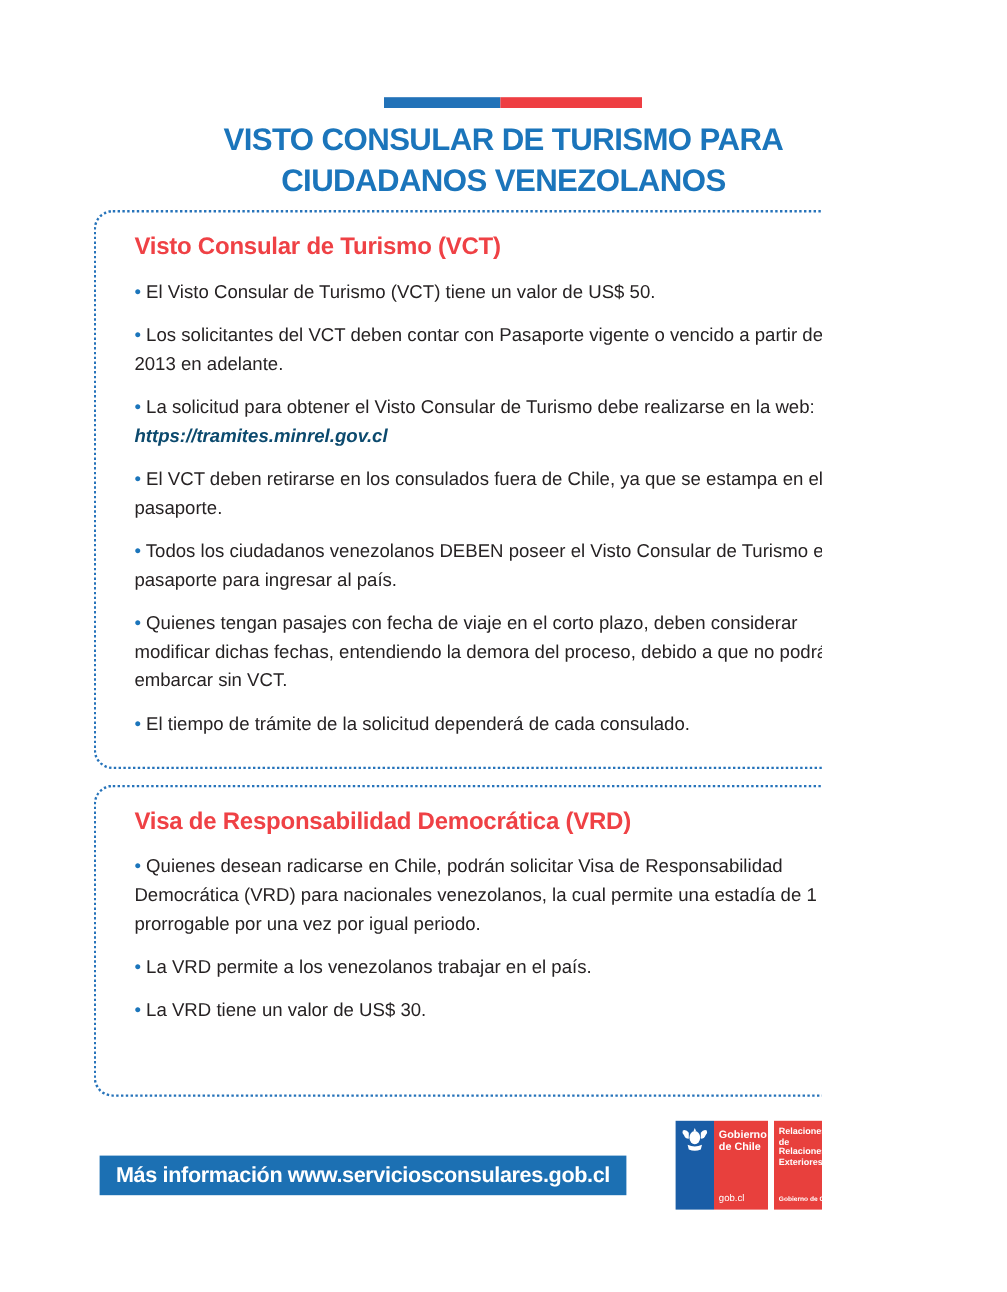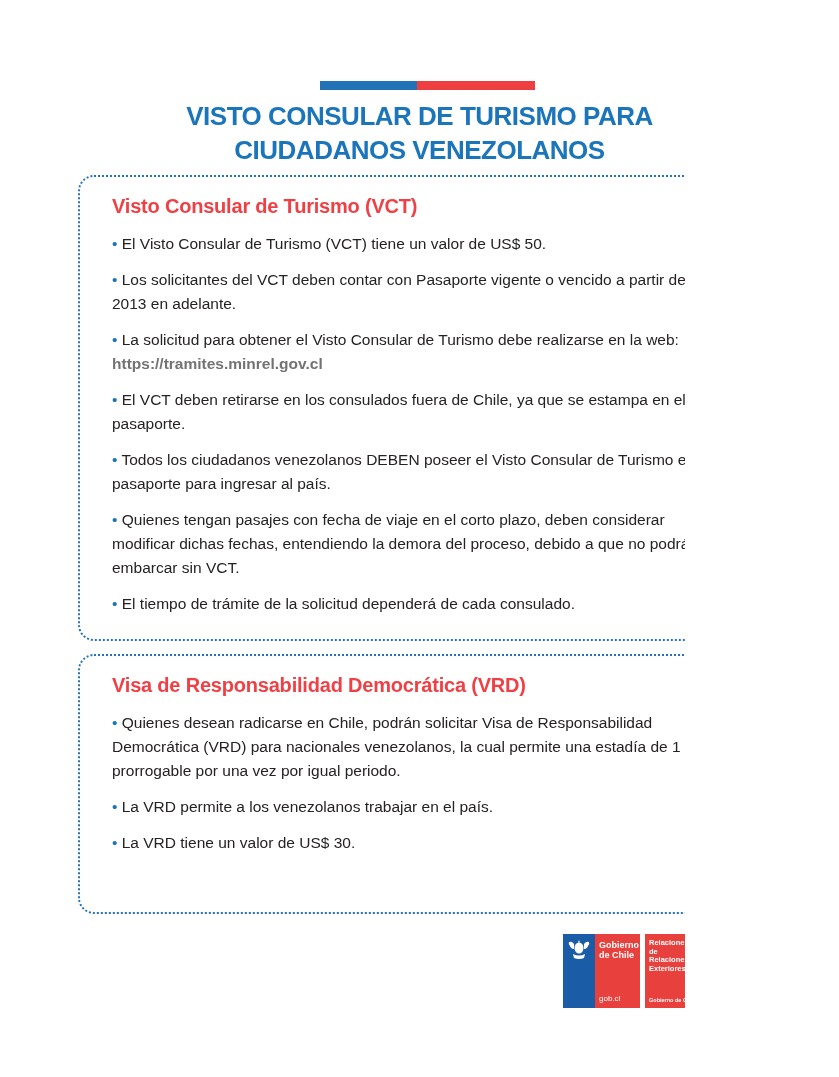--- a/index.html
+++ b/index.html
@@ -25,21 +25,21 @@
   .box1{top:175px;height:466px;}
   .box2{top:654px;height:260px;}
   .box-heading{
     color:#EF4145;font-weight:bold;font-size:20px;line-height:24px;
     margin:0 0 14px 0;letter-spacing:-0.2px;
   }
   .bullet{
     font-size:15.5px;line-height:1.55;color:#262223;margin:0 0 12px 0;
   }
   .dot{color:#1B75BB;}
-  .link{color:#737373;font-weight:bold;text-decoration:none;}
+  .link{color:#0c4a6e;font-weight:bold;text-decoration:none;font-style:italic;}
   
   .banner{
     position:absolute;left:83px;top:963px;width:439px;height:33px;
     background:#1C70B3;display:flex;align-items:center;justify-content:center;
   }
   .banner-text{color:#ffffff;font-weight:bold;font-size:18px;letter-spacing:-0.3px;white-space:nowrap;}
   
   .logo-gob{position:absolute;left:563px;top:934px;width:77px;height:74px;display:flex;}
   .logo-gob-blue{width:32px;height:100%;background:#1A5DA6;display:flex;justify-content:center;padding-top:6px;box-sizing:border-box;}
   .logo-gob-red{width:45px;height:100%;background:#E8403D;position:relative;box-sizing:border-box;padding:6px 0 0 4px;}
@@ -85,20 +85,23 @@
 
   <div class="box box2">
     <h2 class="box-heading">Visa de Responsabilidad Democrática (VRD)</h2>
     <div>
         <p class="bullet"><span class="dot">• </span>Quienes desean radicarse en Chile, podrán solicitar Visa de Responsabilidad Democrática (VRD) para nacionales venezolanos, la cual permite una estadía de 1 año prorrogable por una vez por igual periodo.</p>
         <p class="bullet"><span class="dot">• </span>La VRD permite a los venezolanos trabajar en el país.</p>
         <p class="bullet"><span class="dot">• </span>La VRD tiene un valor de US$ 30.</p>
       </div>
   </div>
 
+  <div class="banner">
+    <span class="banner-text">Más información www.serviciosconsulares.gob.cl</span>
+  </div>
 
   <div class="logo-gob">
     <div class="logo-gob-blue">
       <svg width="24" height="20" viewBox="0 0 24 20" aria-hidden="true">
         <path d="M3 6 Q1 4 2 2 Q5 1 7 4 L7 9 Q4 9 3 6 Z" fill="#ffffff"></path>
         <path d="M21 6 Q23 4 22 2 Q19 1 17 4 L17 9 Q20 9 21 6 Z" fill="#ffffff"></path>
         <ellipse cx="12" cy="8" rx="4.5" ry="5.5" fill="#ffffff"></ellipse>
         <path d="M12 0 L13 2.5 L11 2.5 Z" fill="#ffffff"></path>
         <path d="M6 14 Q12 17 18 14 L17 18 Q12 20 7 18 Z" fill="#ffffff"></path>
       </svg>

